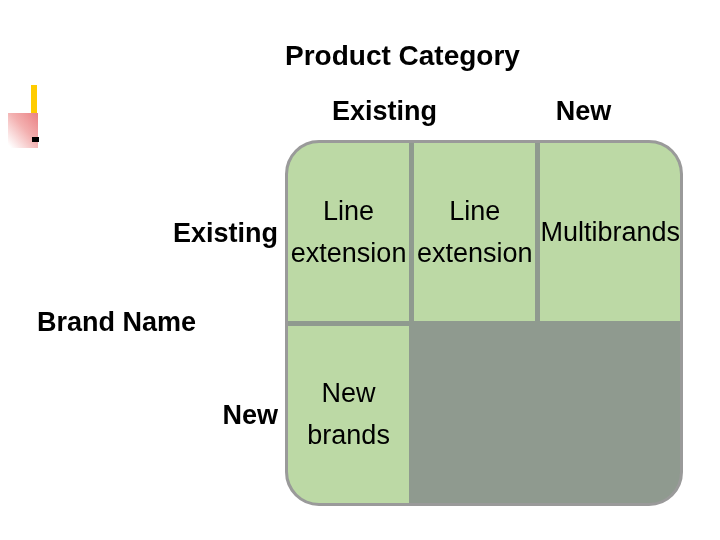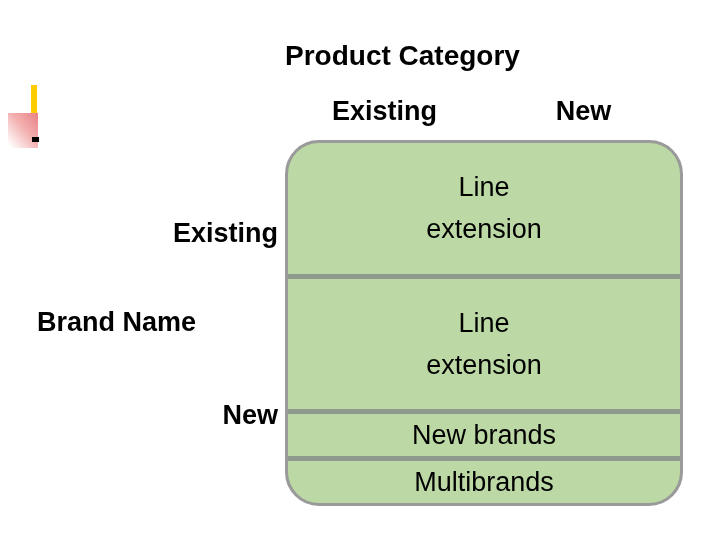--- a/index.html
+++ b/index.html
@@ -43,21 +43,21 @@
   }
 
   
   .matrix{
     position:absolute;left:285px;top:140px;width:392px;height:360px;
     background:#8f9a8f;
     border:3px solid #9a9a9a;
     border-radius:34px;
     overflow:hidden;
     display:grid;
-    grid-template-columns:1fr;
+    grid-template-columns:1fr 1fr 1fr;
     grid-template-rows:1fr 1fr;
     gap:5px;
   }
   .cell{
     background:#bcd9a5;
     display:flex;align-items:center;justify-content:center;
     text-align:center;
     font-size:27px;line-height:42px;
     white-space:pre-line;
   }
@@ -81,17 +81,17 @@
 
   <div class="axis-label">Brand Name</div>
 
   <div class="row-header row-new">New</div>
 
   <div class="matrix">
     <div class="cell">Line
 extension</div>
     <div class="cell">Line
 extension</div>
+    <div class="cell">Multibrands</div>
     <div class="cell">New brands</div>
-    <div class="cell">Multibrands</div>
   </div>
 
 </div>
 
 </body></html>

